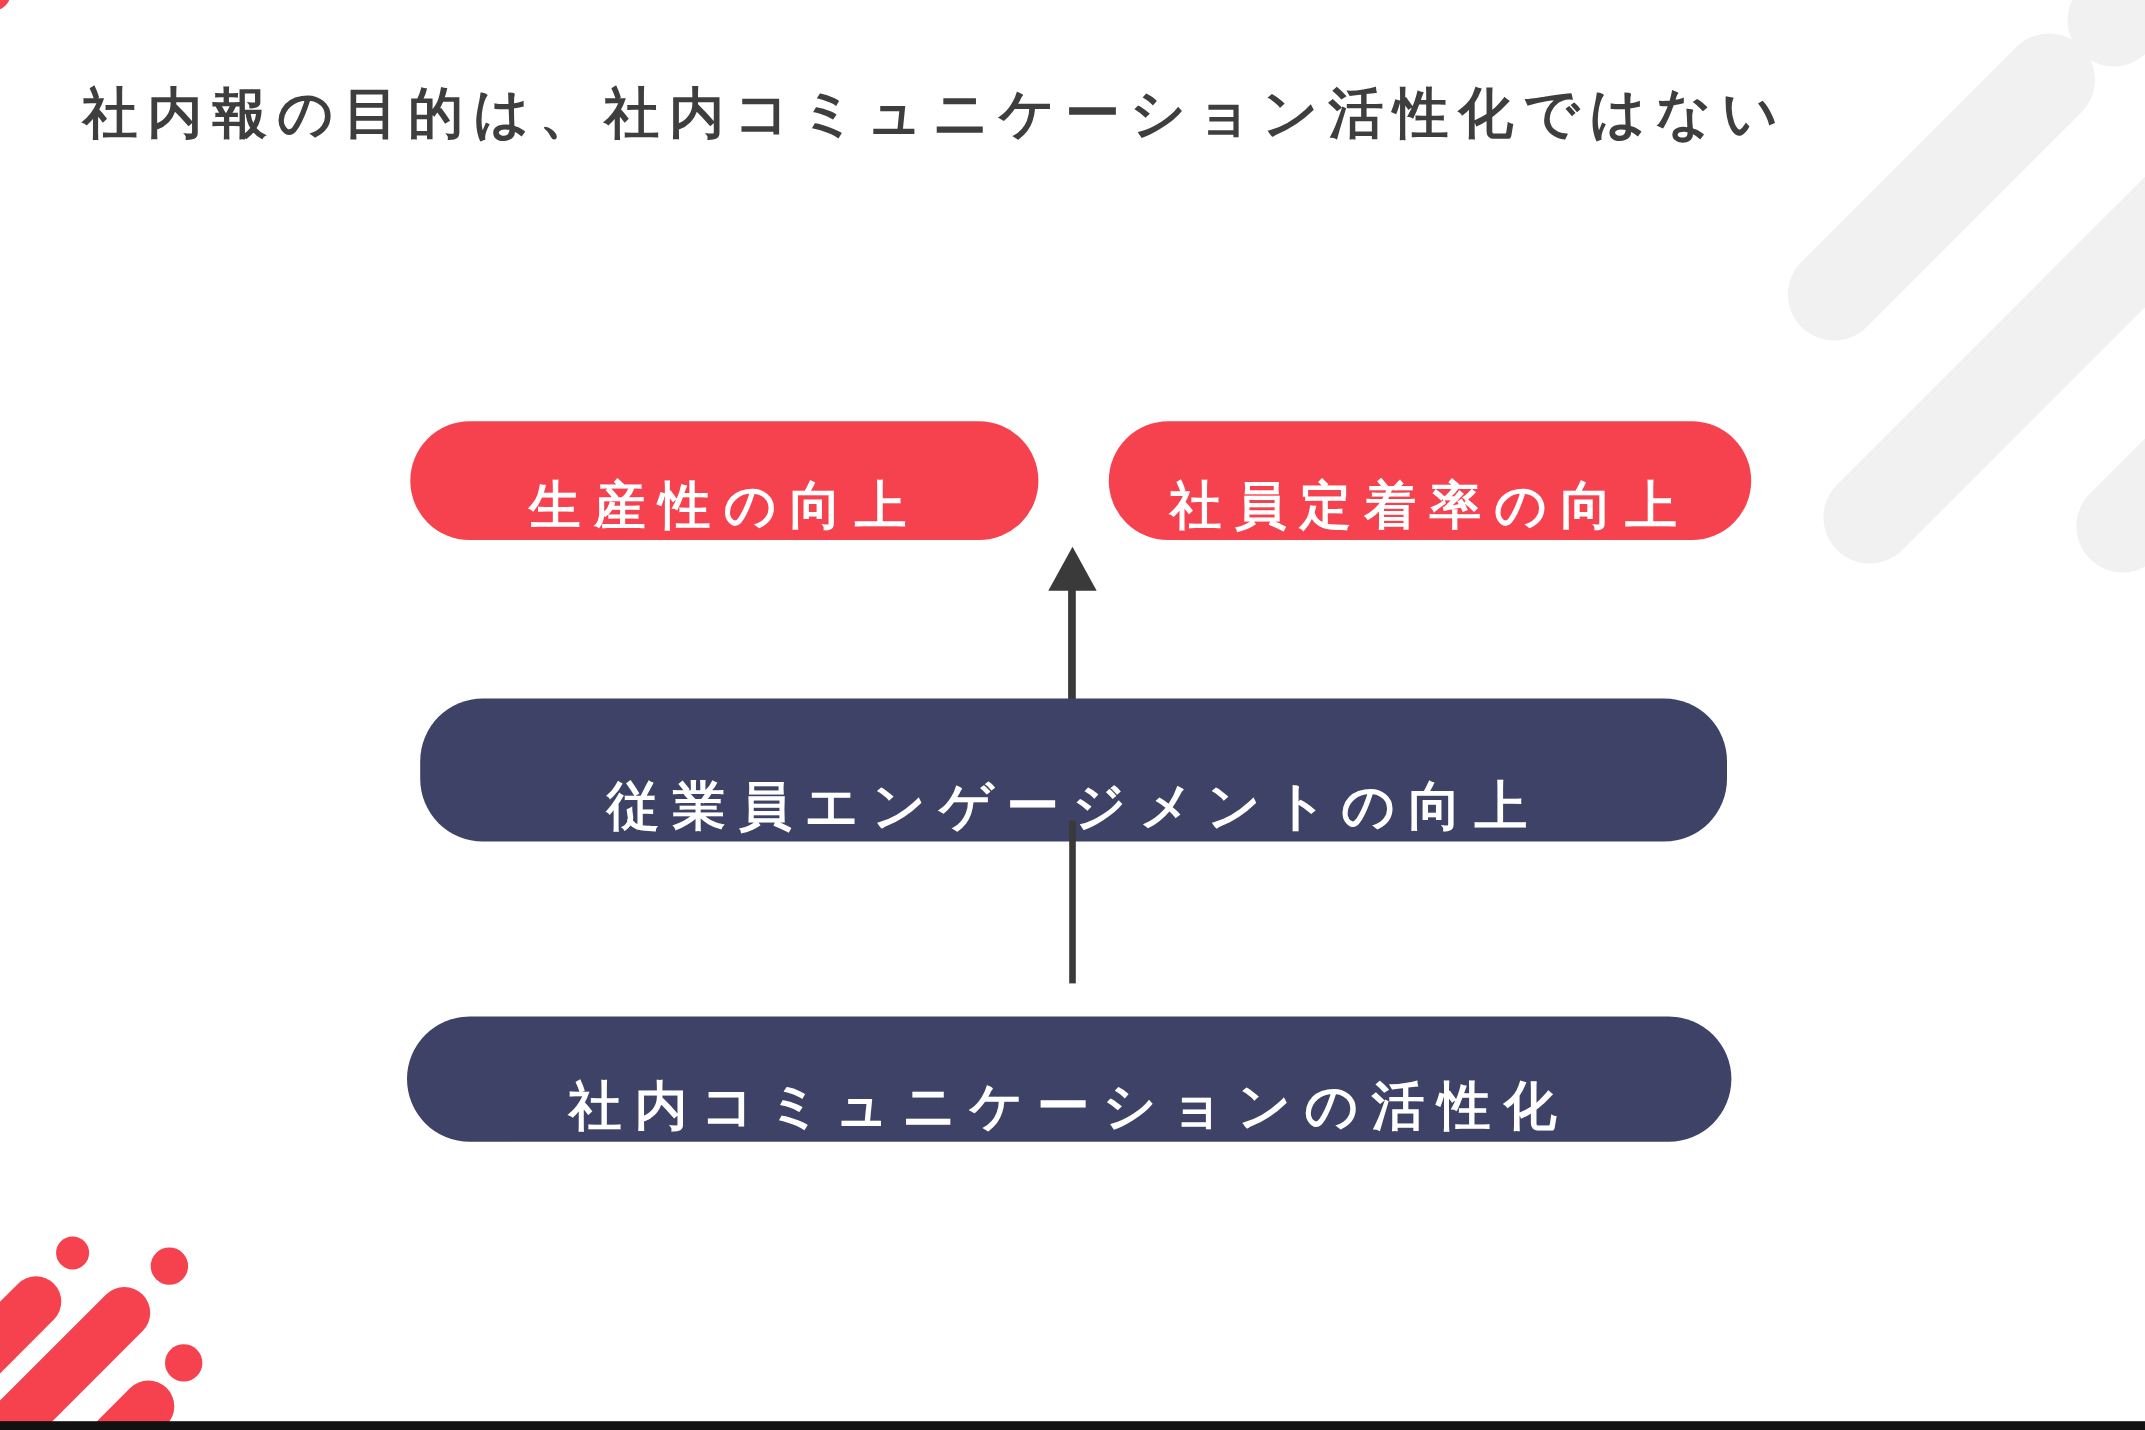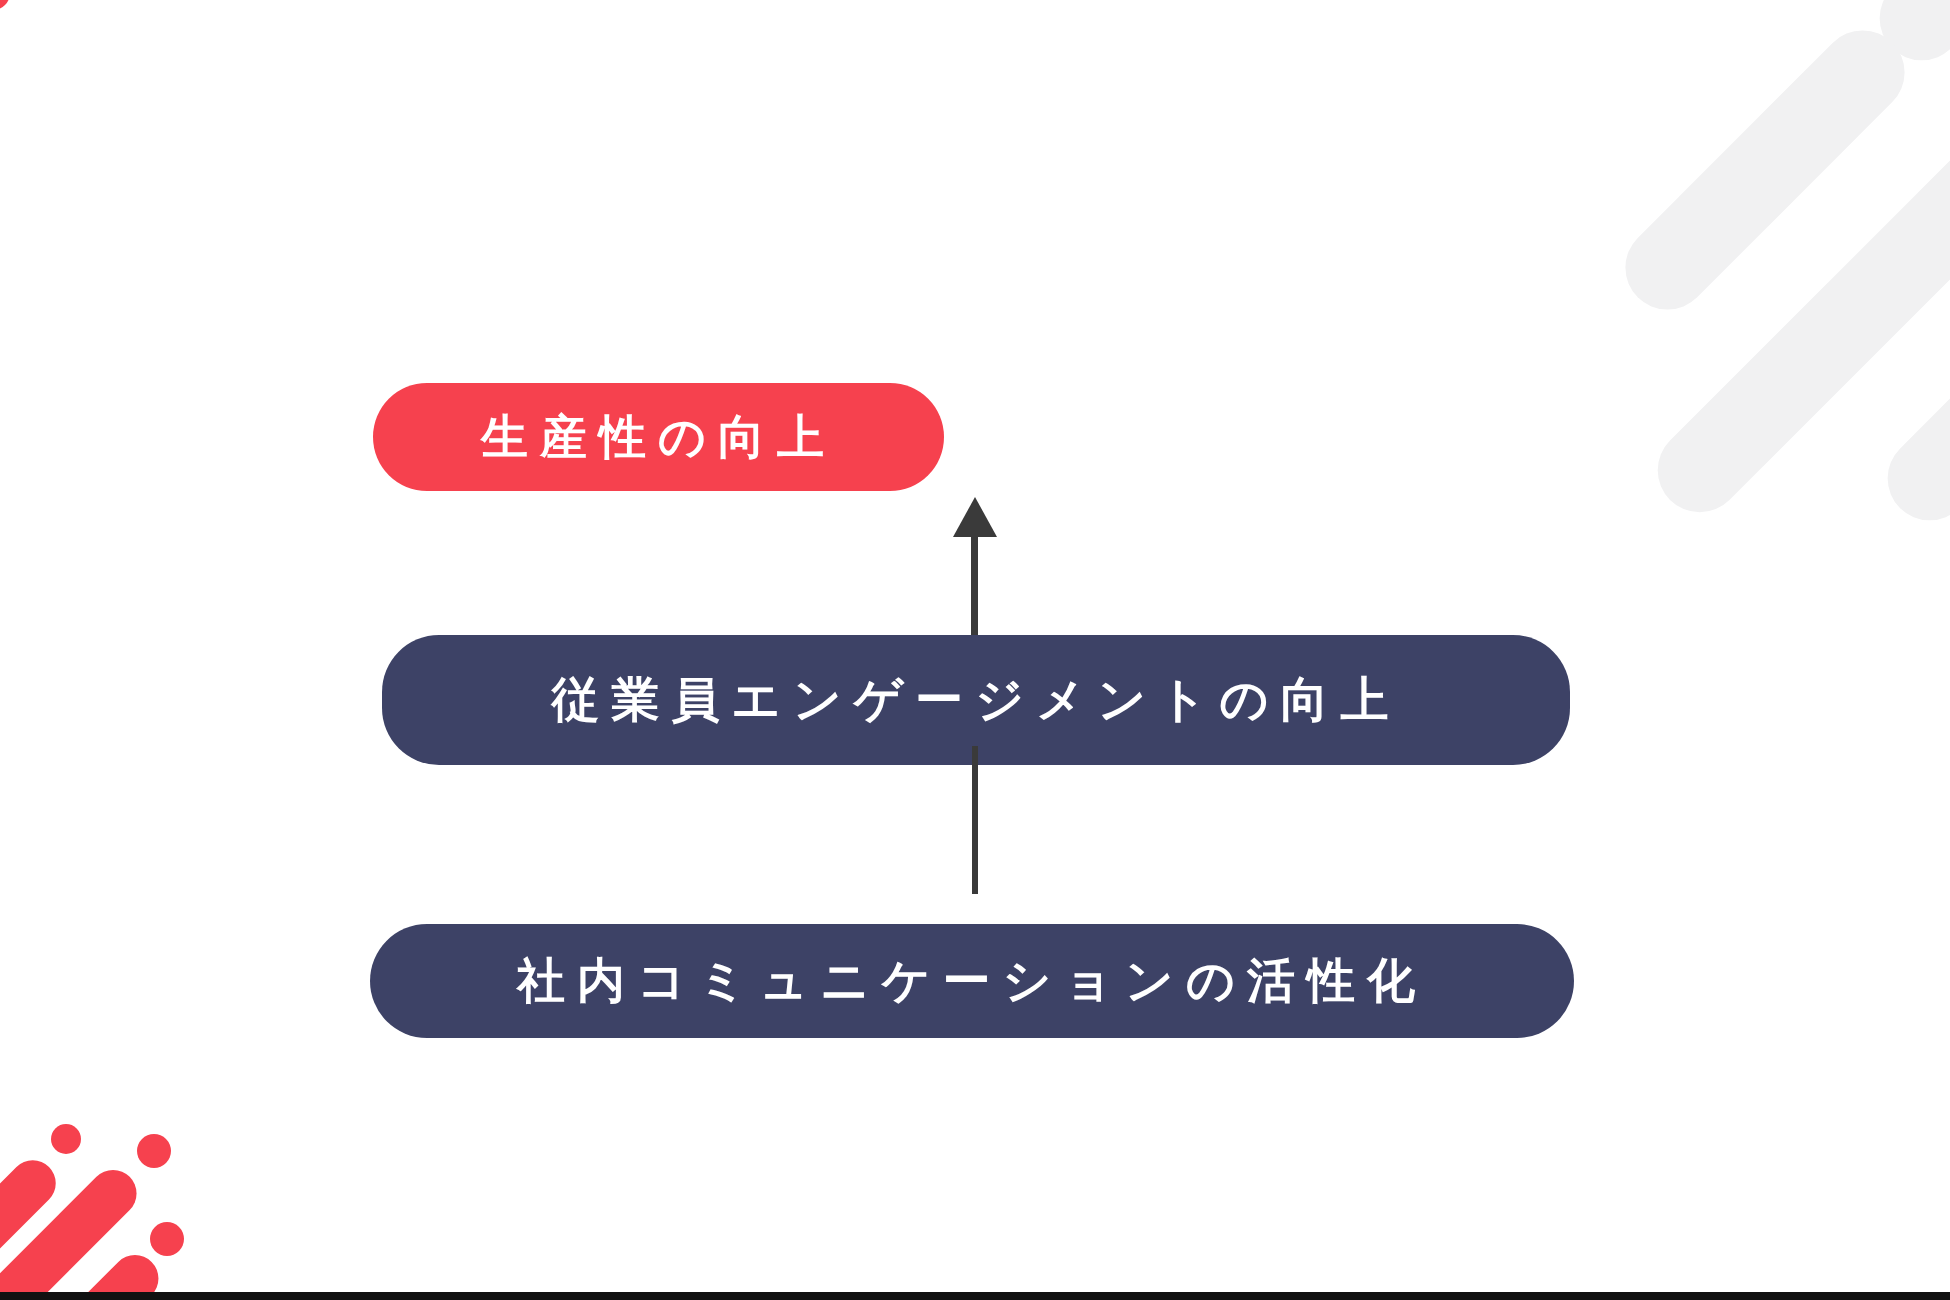--- a/index.html
+++ b/index.html
@@ -26,21 +26,21 @@
     font-weight: 700;
     letter-spacing: 9px;
     color: #3e3e3e;
     white-space: nowrap;
   }
 
   
   .pill {
     position: absolute;
     display: flex;
-    align-items: center;
+    align-items: flex-end;
     justify-content: center;
     color: #ffffff;
     font-weight: 700;
     white-space: nowrap;
   }
   .pill-red {
     background: #f6414e;
     height: 108px;
     border-radius: 54px;
     font-size: 47px;
@@ -124,23 +124,27 @@
 
 <div class="slide">
 
   <div class="stripe stripe-gray" id="gray-stripe-1"></div>
   <div class="stripe stripe-gray" id="gray-stripe-2"></div>
   <div class="stripe stripe-gray" id="gray-stripe-3"></div>
   <div class="stripe stripe-gray" id="gray-stripe-4"></div>
 
   <div id="corner-tip"></div>
 
+  <h1 class="slide-title">社内報の目的は、社内コミュニケーション活性化ではない</h1>
 
   <div class="pill pill-red" id="pill-productivity">
     <span>生産性の向上</span>
+  </div>
+  <div class="pill pill-red" id="pill-retention">
+    <span>社員定着率の向上</span>
   </div>
 
   <div class="arrow-head"></div>
   <div class="arrow-shaft"></div>
 
   <div class="pill pill-navy" id="pill-engagement">
     <span>従業員エンゲージメントの向上</span>
   </div>
 
   <div class="connector-line"></div>

